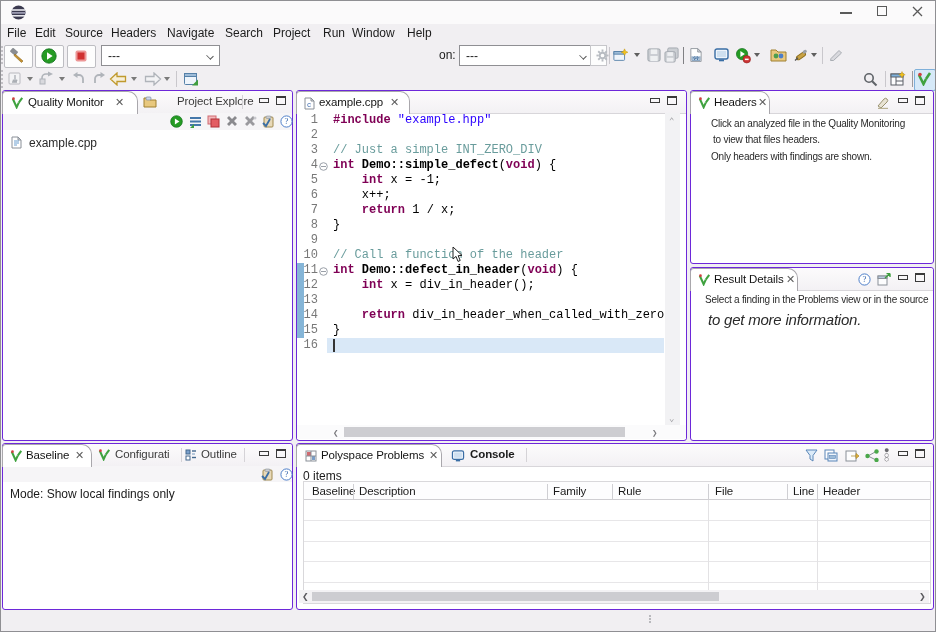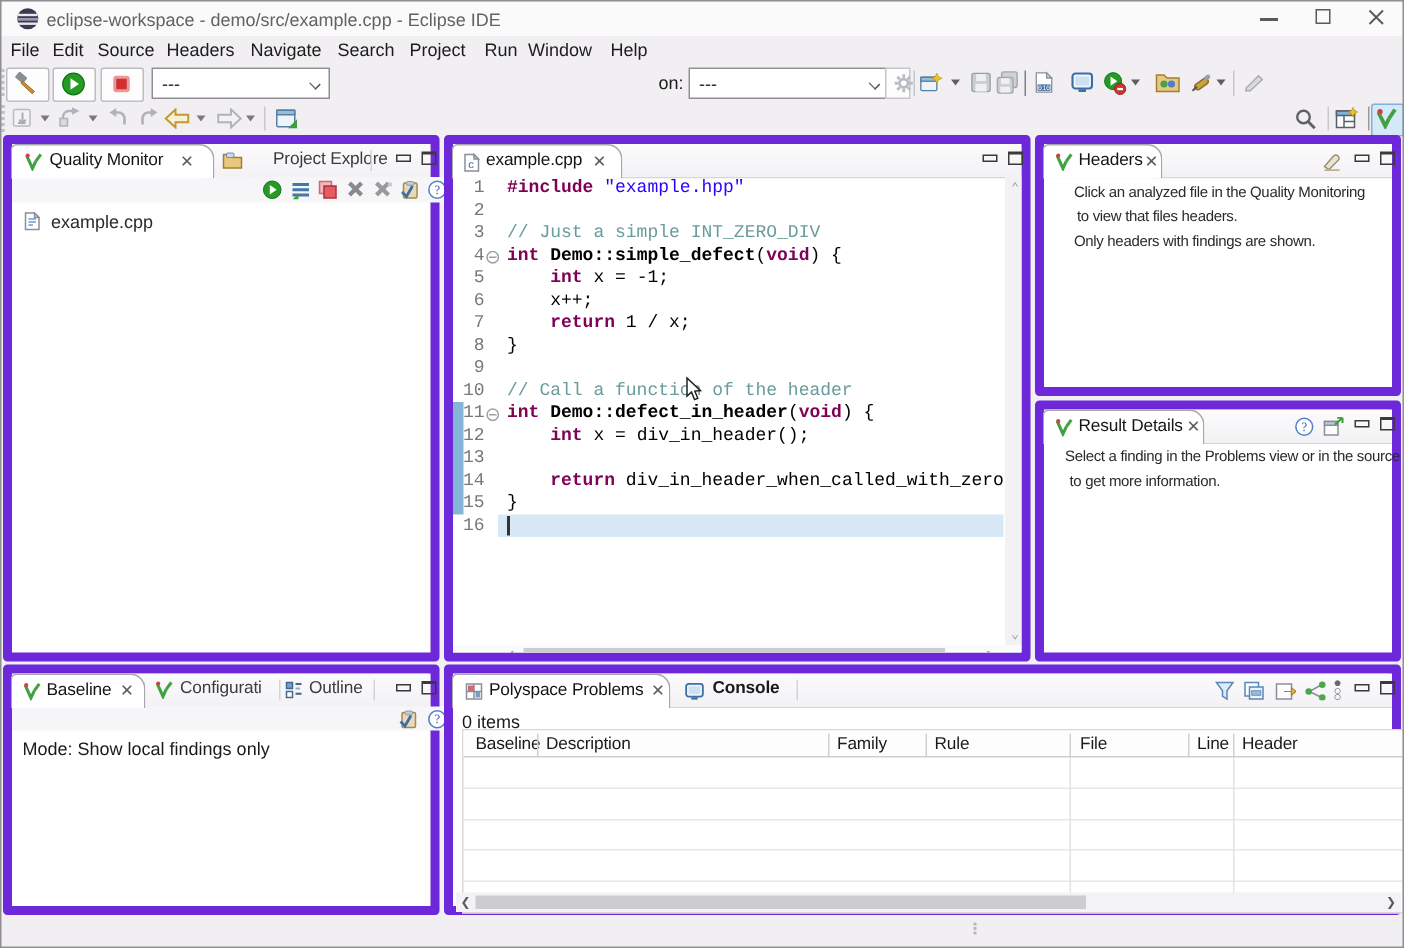--- a/index.html
+++ b/index.html
@@ -18,21 +18,21 @@
   border:1px solid #bdbdc2;border-radius:2px;}
 .combo{position:absolute;top:2px;height:21px;background:#fff;border:1px solid #8f8f93;
   font-size:12px;color:#1c1c1c;line-height:20px;padding-left:6px;box-sizing:border-box;}
 .combo .chev{position:absolute;right:5px;top:7px;width:7px;height:7px;}
 .combo .chev:before{content:"";position:absolute;left:0;top:0;width:5px;height:5px;border-right:1.4px solid #555;border-bottom:1.4px solid #555;transform:rotate(45deg) scale(1,0.8);}
 #toolbar2{left:1px;top:68px;width:934px;height:22px;}
 .sep{position:absolute;width:1px;background:#c9c7cc;}
 .ddarrow{position:absolute;width:0;height:0;border-left:3.5px solid transparent;
   border-right:3.5px solid transparent;border-top:4px solid #5f5f5f;}
 
-.part{position:absolute;background:#fff;border:6px solid #6d28d9;border-radius:3px;box-sizing:border-box;}
+.part{position:absolute;background:#fff;border:1px solid #6d28d9;border-radius:3px;box-sizing:border-box;}
 #code{overflow:hidden;}
 .tabstrip{position:absolute;left:0;top:0;right:0;height:22px;
   background:linear-gradient(#fcfbfc,#f3f1f4);border-bottom:1px solid #d8d6da;
   border-radius:3px 3px 0 0;}
 .tab{position:absolute;top:0;height:22px;font-size:11.5px;letter-spacing:-0.1px;color:#3c3c3c;
   white-space:nowrap;}
 .tab.inact:after{content:"";position:absolute;right:0;top:4px;height:14px;width:1px;background:#d5d3d7;}
 .tab.active{background:#fff;border:1px solid #a9a7ac;border-bottom:none;
   border-radius:4px 10px 0 0;color:#141414;height:23px;box-sizing:border-box;z-index:3;}
 .tab .lbl{position:absolute;top:4px;}
@@ -59,21 +59,20 @@
 <body>
 <div id="frame"></div>
 
 <div id="titlebar" class="abs">
   <svg class="abs" style="left:10px;top:4px" width="15" height="15" viewBox="0 0 15 15">
     <circle cx="7.5" cy="7.5" r="7" fill="#3b3a50"></circle>
     <rect x="1" y="4.2" width="13" height="1.6" fill="#e8e8ee"></rect>
     <rect x="0.5" y="7" width="14" height="1.8" fill="#9a99b0"></rect>
     <rect x="1" y="10" width="13" height="1.6" fill="#e8e8ee"></rect>
   </svg>
-  <div id="titletext" class="abs">eclipse-workspace - demo/src/example.cpp - Eclipse IDE</div>
   <div class="abs" style="left:839px;top:11px;width:12px;height:1.5px;background:#5a5a5a;"></div>
   <div class="abs" style="left:876px;top:5px;width:10px;height:10px;border:1.2px solid #5a5a5a;box-sizing:border-box;"></div>
   <svg class="abs" style="left:910px;top:4px" width="13" height="13" viewBox="0 0 13 13">
     <path d="M2 2 L11 11 M11 2 L2 11" stroke="#5a5a5a" stroke-width="1.3"></path>
   </svg>
 </div>
 
 <div id="menubar" class="abs">
   <div class="menu" style="left:6px">File</div>
   <div class="menu" style="left:34px">Edit</div>
@@ -424,21 +423,21 @@
     <text x="6.5" y="9.3" font-size="8.5" fill="#2a5da8" text-anchor="middle" font-family="Liberation Serif">?</text>
   </svg>
   <svg class="abs" style="left:186px;top:5px" width="14" height="13" viewBox="0 0 14 13">
     <rect x="1" y="3" width="9" height="9" fill="#fdfdfe" stroke="#8a9098"></rect>
     <rect x="1" y="3" width="9" height="2.5" fill="#b9cade" stroke="#8a9098"></rect>
     <path d="M8 5 L13 0.5 M13 0.5 h-3.5 M13 0.5 v3.5" stroke="#3f9e3f" stroke-width="1.4" fill="none"></path>
   </svg>
   <div class="minmax mini" style="left:206px;"></div>
   <div class="minmax maxi" style="left:224px;"></div>
   <div class="abs" style="left:14px;top:26px;font-size:10px;color:#2a2a2a;white-space:nowrap;letter-spacing:-0.22px;">Select a finding in the Problems view or in the source</div>
-  <div class="abs" style="left:17px;top:43px;font-size:10px;color:#2a2a2a;white-space:nowrap;letter-spacing:-0.22px;">to get more information.</div>
+  <div class="abs" style="left:17px;top:43px;font-size:15px;color:#2a2a2a;white-space:nowrap;letter-spacing:-0.22px;font-style:italic;">to get more information.</div>
 </div>
 
 <div class="part" style="left:2px;top:443px;width:291px;height:167px;">
   <div class="tabstrip"></div>
   <div class="tab active" style="left:-1px;width:90px;">
     <svg class="abs" style="left:7px;top:5px" width="13" height="12" viewBox="0 0 15 14">
       <path d="M2 2 L6.5 12 L9 6.5" stroke="#3fa23f" stroke-width="2.4" fill="none"></path>
       <path d="M9 6.5 L13 1" stroke="#3fa23f" stroke-width="2.4" fill="none"></path>
       <circle cx="2.8" cy="2" r="1.6" fill="#d04040"></circle>
     </svg>

